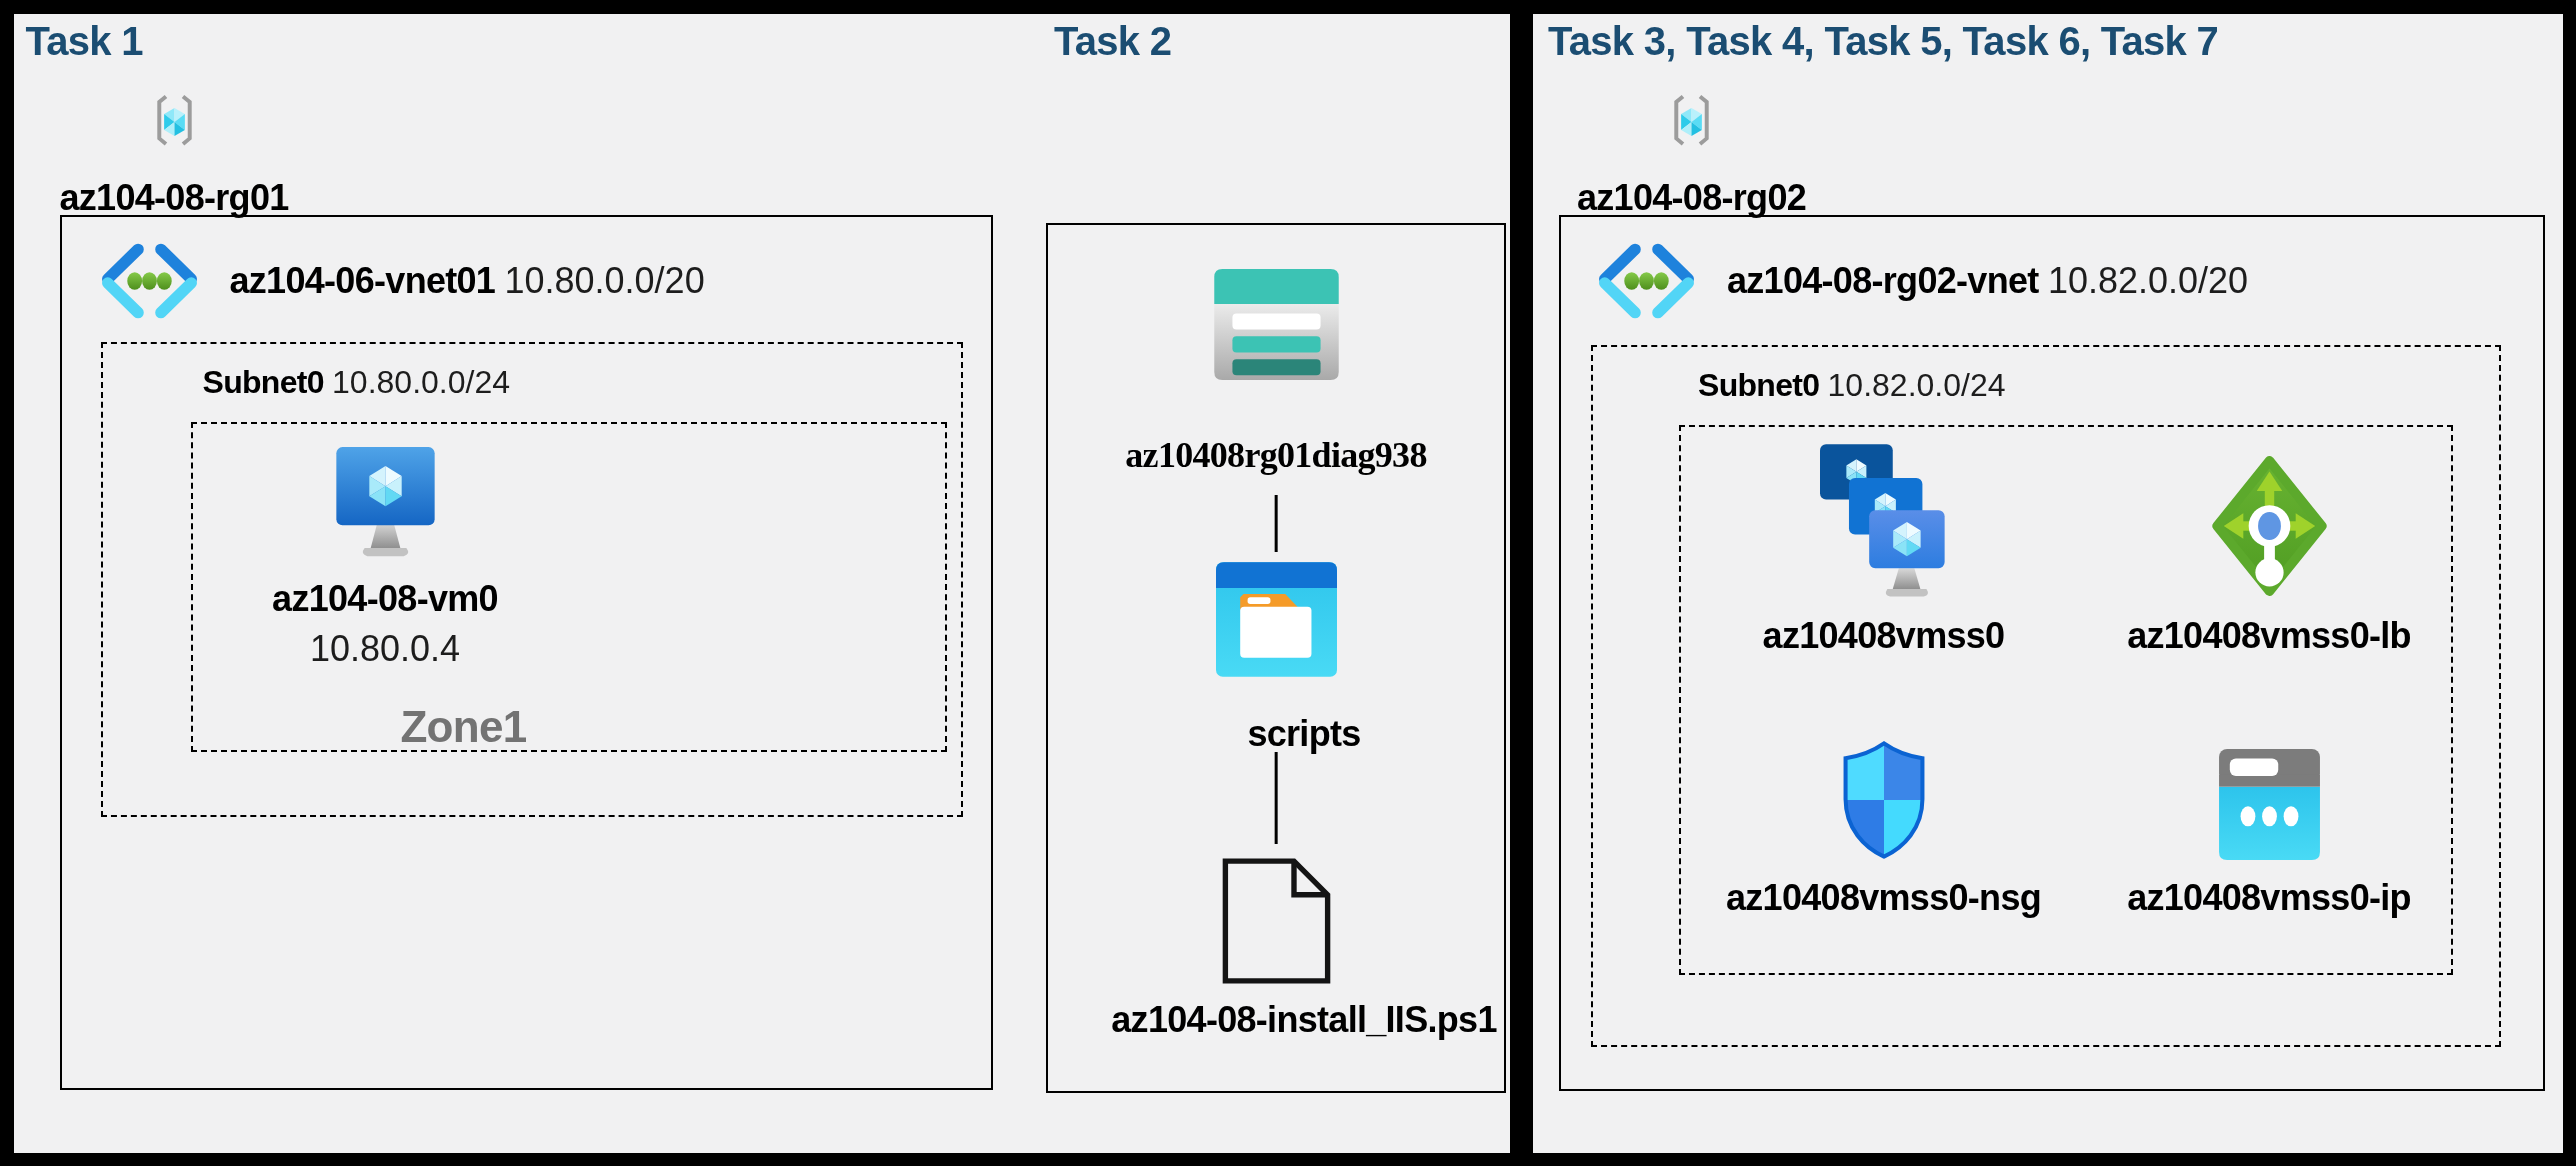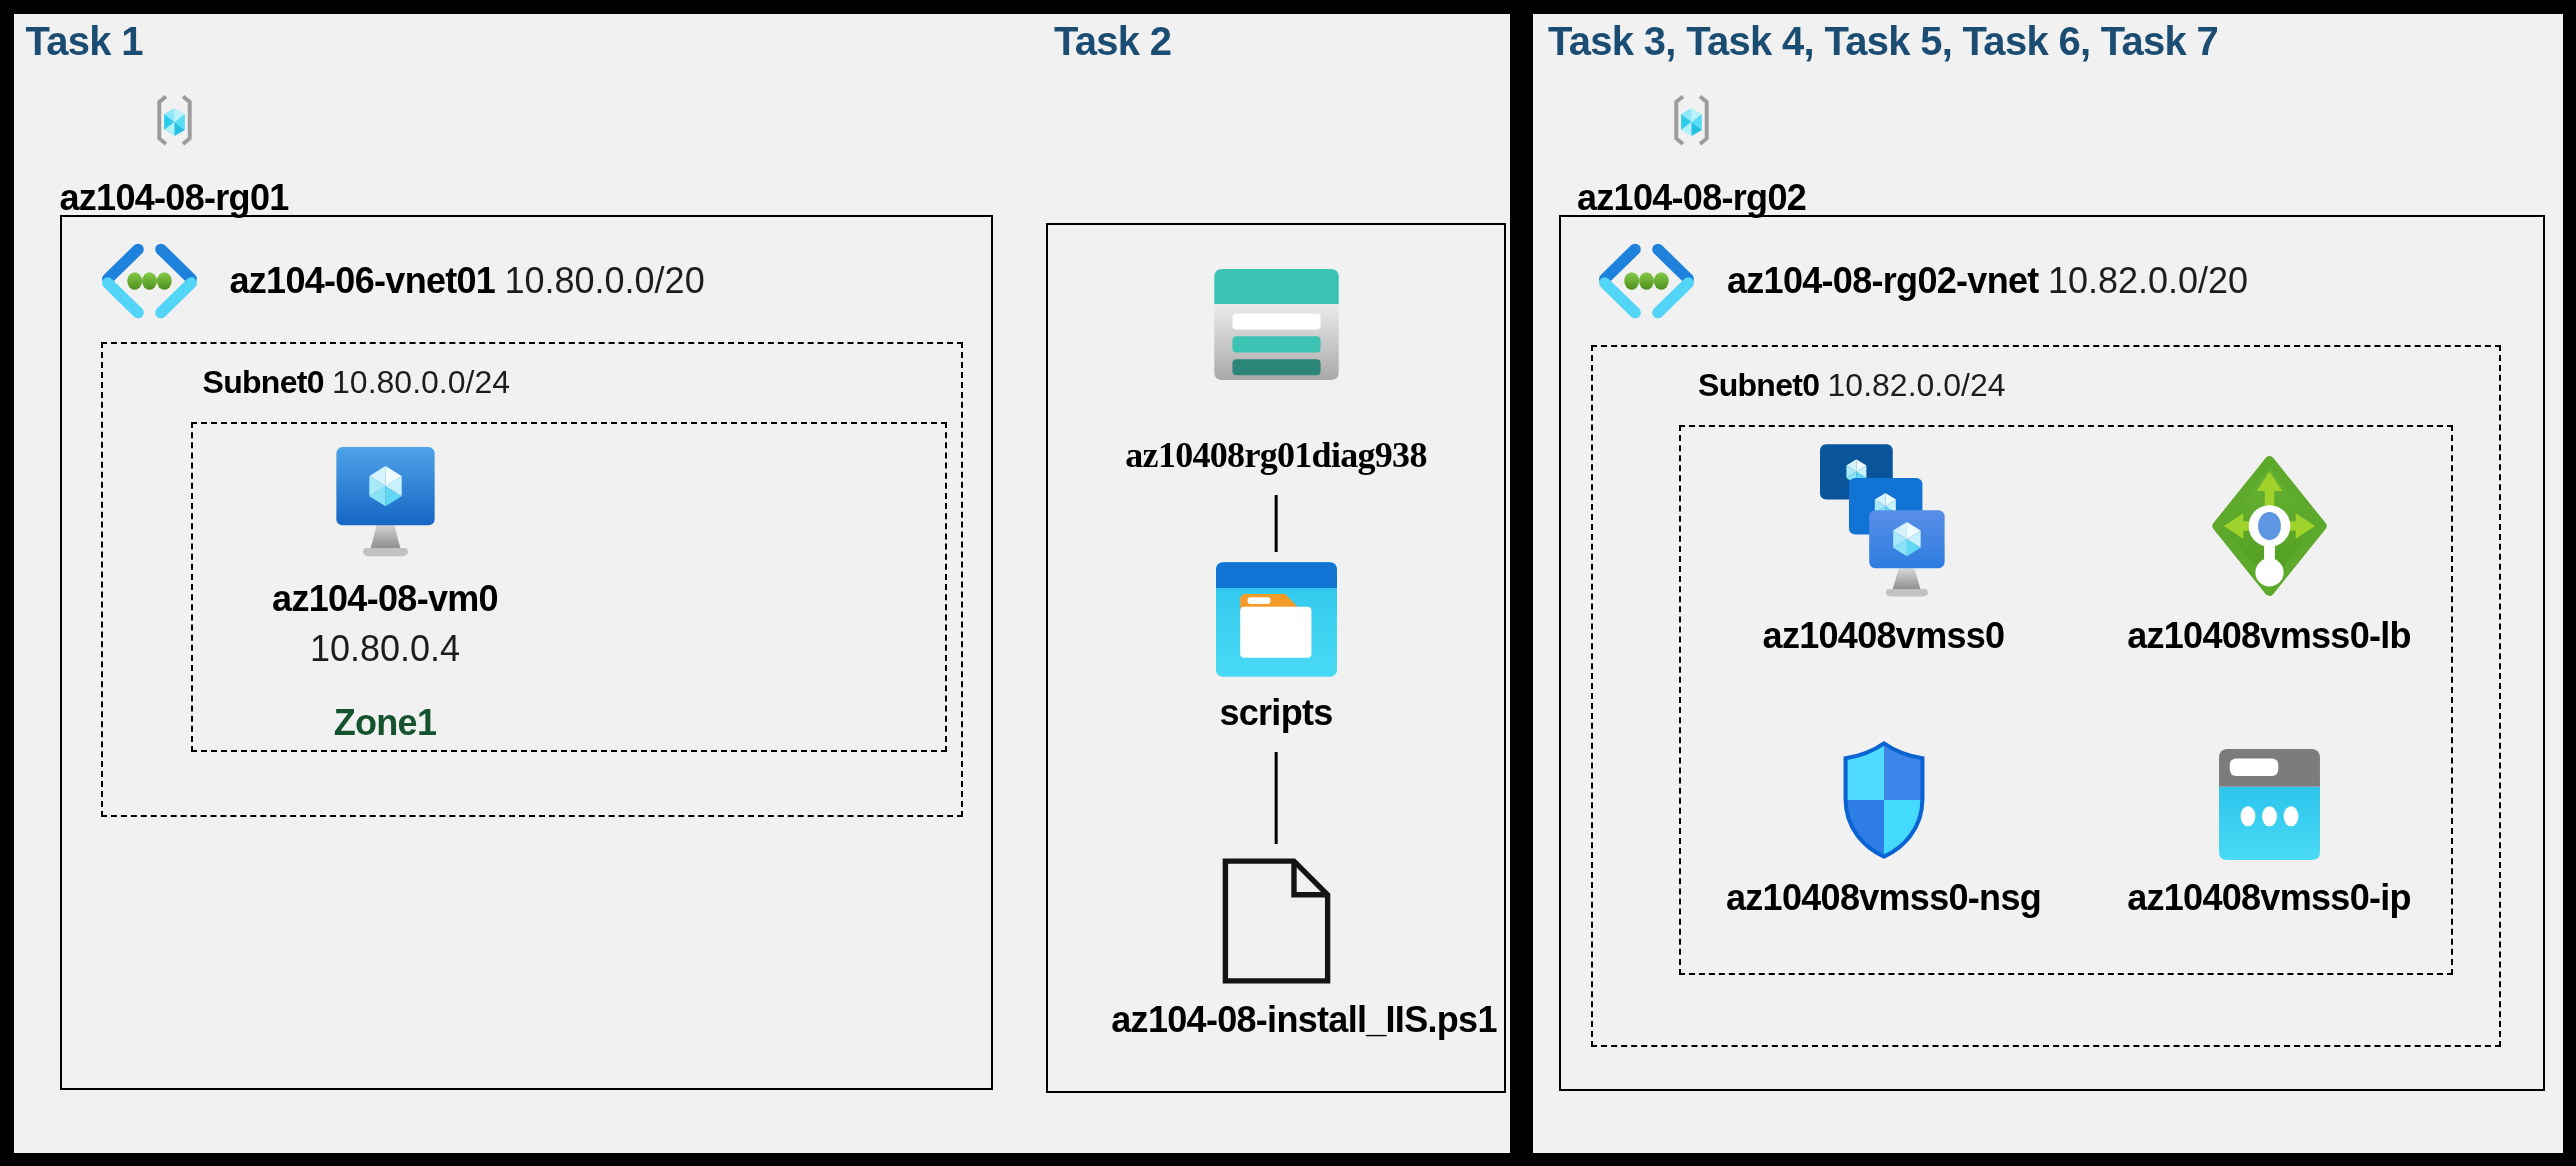--- a/index.html
+++ b/index.html
@@ -41,41 +41,41 @@
   .subnet-label b{font-weight:700;}
 
   .inner-box{position:absolute;border:2.7px dashed #000;}
   .panel-task1 .inner-box{left:88px;top:78px;width:752px;height:326px;}
   .panel-task3 .inner-box{left:86px;top:78px;width:770px;height:546px;}
 
   .vm-col{position:absolute;width:283px;text-align:center;top:23px;}
   .vm-col.col-a{left:51px;} .vm-col.col-b{left:472px;}
   .vm-col .res-name{display:block;margin-top:17.5px;}
   .vm-col .vm-ip{display:block;font-size:36px;font-weight:400;color:#1d1d1d;margin-top:8px;}
-  .vm-col .vm-zone{display:block;font-size:36px;font-weight:700;color:#14532d;margin-top:32px;letter-spacing:-0.7px;}
+  .vm-col .vm-zone{display:block;font-size:44px;font-weight:700;color:#737373;margin-top:32px;letter-spacing:-0.7px;text-align:right;}
 
   .res-cell{position:absolute;width:378px;text-align:center;}
   .res-cell .icon-holder{height:156px;display:flex;align-items:flex-end;justify-content:center;}
   .res-cell.cell-nsg .icon-holder,.res-cell.cell-ip .icon-holder{height:128px;}
   .res-cell .res-name{display:block;margin-top:17.5px;}
   .cell-vmss{left:13.5px;top:15px;}
   .cell-lb{left:399px;top:15px;}
   .cell-nsg{left:13.5px;top:305px;}
   .cell-ip{left:399px;top:305px;}
 
   
   .t2-box{position:absolute;left:8px;top:209px;width:456px;height:866px;border:2.7px solid #000;}
   .t2-item{position:absolute;left:0;width:100%;display:flex;justify-content:center;}
   .t2-label{position:absolute;left:0;width:100%;text-align:center;font-size:36px;font-weight:700;
             color:#000;letter-spacing:-0.7px;white-space:nowrap;}
   .t2-storage-icon{top:44px;}
   .t2-storage-label{top:209px;font-family:Liberation Serif, serif;}
   .t2-line1{top:270px;height:57px;}
   .t2-container-icon{top:337px;}
-  .t2-scripts-label{top:467px;}
+  .t2-scripts-label{top:488px;padding-left:28px;}
   .t2-line2{top:527px;height:92px;}
   .t2-doc-icon{top:632px;}
   .t2-file-label{top:774px;padding-left:28px;}
   .vline{position:absolute;left:50%;width:2.7px;transform:translateX(-50%);background:#000;}
 </style>
 </head>
 <body>
 
 <svg width="0" height="0" style="position:absolute">
   <defs>

